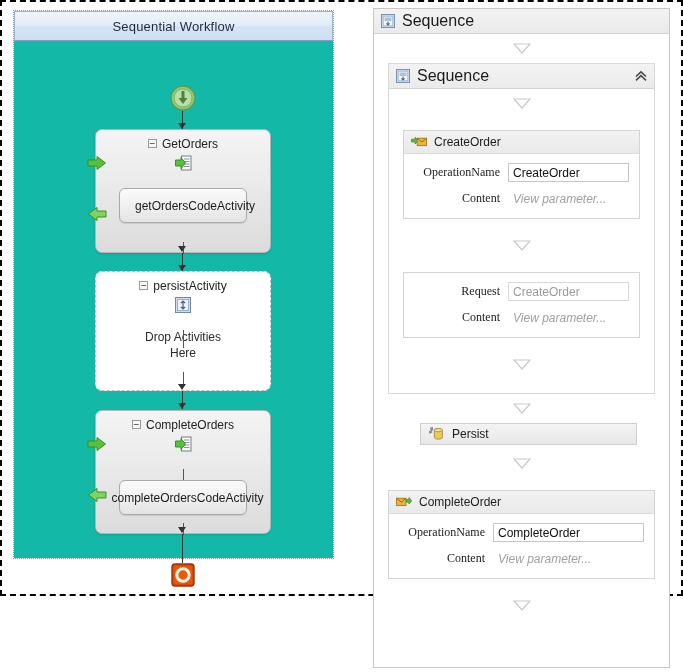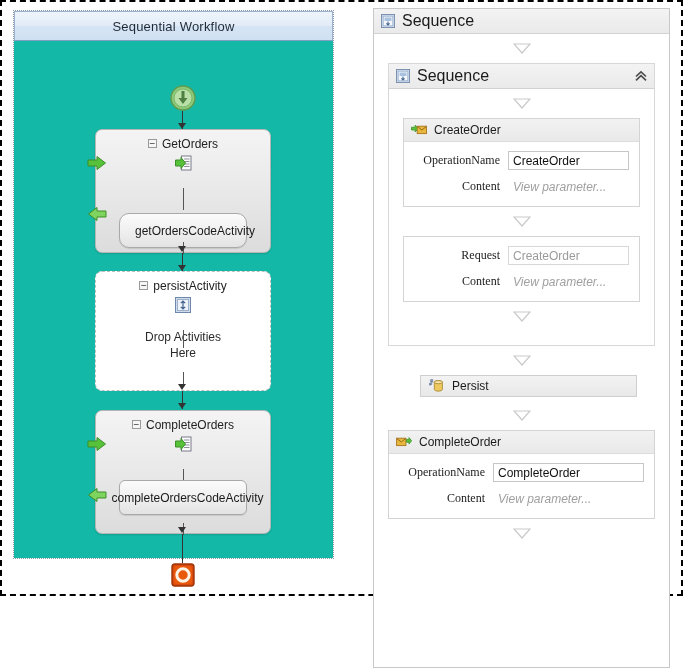--- a/index.html
+++ b/index.html
@@ -154,21 +154,21 @@
 
   .inner-seq{
     margin:0 14px;
     border:1px solid #d8d8d8;
     background:#fff;
     box-sizing:border-box;
   }
 
   
   .card{
-    margin:0 14px;
+    margin:12px 14px;
     border:1px solid #d4d4d4;
     background:#fff;
     box-sizing:border-box;
   }
   .card-header{
     display:flex;align-items:center;gap:7px;
     height:22px;
     padding:0 6px 0 7px;
     background:linear-gradient(to bottom,#f2f2f2 0%,#e9e9e9 100%);
     border-bottom:1px solid #dcdcdc;
@@ -257,21 +257,21 @@
             <rect x="6.5" y="1" width="9.5" height="14" fill="#fbfbfb" stroke="#7a7a8a" stroke-width="1"></rect>
             <line x1="9" y1="4" x2="14.5" y2="4" stroke="#8f8fa0" stroke-width="1"></line>
             <line x1="9" y1="6.5" x2="14.5" y2="6.5" stroke="#8f8fa0" stroke-width="1"></line>
             <line x1="9" y1="9" x2="14.5" y2="9" stroke="#8f8fa0" stroke-width="1"></line>
             <line x1="9" y1="11.5" x2="14.5" y2="11.5" stroke="#8f8fa0" stroke-width="1"></line>
             <path d="M0.5 5 L6 5 L6 2.5 L10.5 8 L6 13.5 L6 11 L0.5 11 Z" fill="#57c13a" stroke="#3d8f28" stroke-width="1"></path>
           </svg>
         </div>
         <div class="in-conn" style="left:87px;top:58px;height:22px;"></div>
 
-        <div class="inner-act" style="margin-top:40px;border-radius:10px;">
+        <div class="inner-act" style="margin-top:15px;">
           <svg width="19" height="19" viewBox="0 0 19 19">
             <path d="M3 4.5 C3 2.5 5 1.6 6.6 2.6 L15.5 2.6 C14 3.6 14 5 14.6 6.2 L7.2 6.2 C7.2 4.6 6 3.6 4.6 4.1 Z" fill="#e8cf92" stroke="#a8873f" stroke-width="1"></path>
             <path d="M4.6 6.2 L13 6.2 C13 9 13.2 12 15 14 C13 16.4 9 17 6.4 15.6 C4 14.2 3.4 11 4.6 6.2 Z" fill="#f1e0ad" stroke="#a8873f" stroke-width="1"></path>
             <path d="M6.4 15.6 C5 14.2 8 13.4 8.6 15.2 C8.9 16.2 7.4 16.6 6.4 15.6 Z" fill="#e8cf92" stroke="#a8873f" stroke-width="0.9"></path>
           </svg>
           <span class="inner-act-label">getOrdersCodeActivity</span>
         </div>
         <span class="g-arrow" style="left:-9px;top:76px;">
           <svg width="20" height="16" viewBox="0 0 20 16">
             <path d="M19 5 L10 5 L10 1.5 L1.5 8 L10 14.5 L10 11 L19 11 Z" fill="#7fd45f" stroke="#3d8f28" stroke-width="1"></path>

